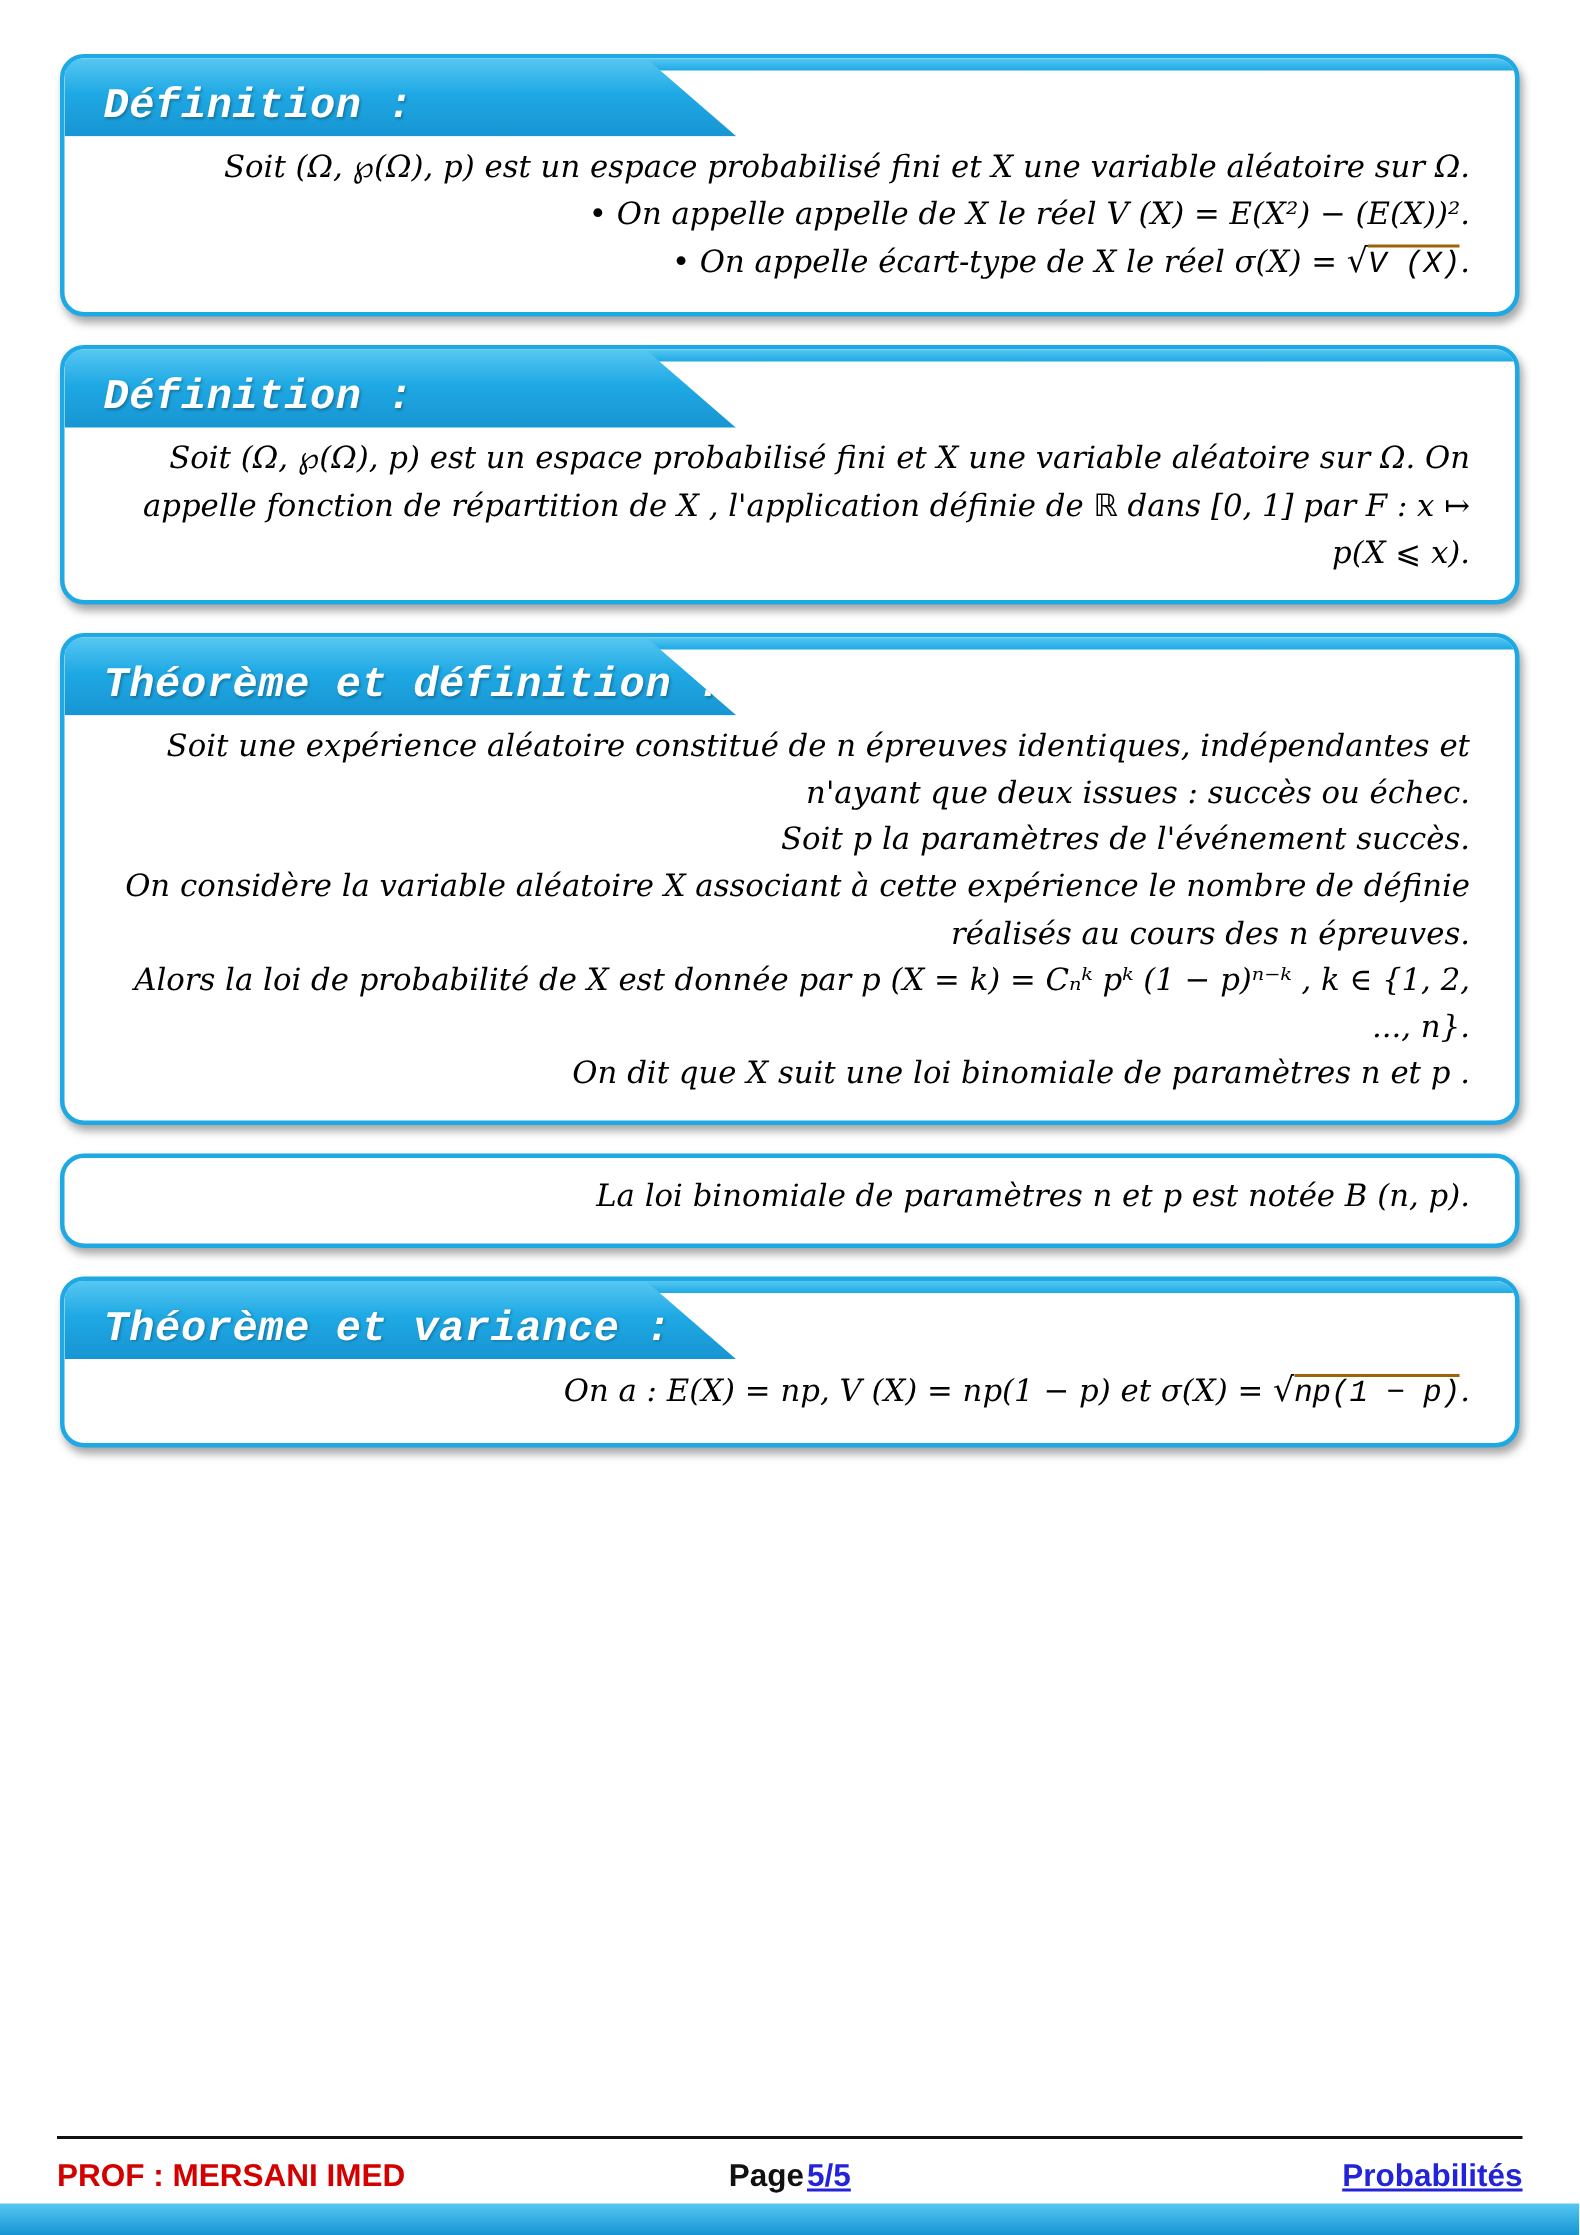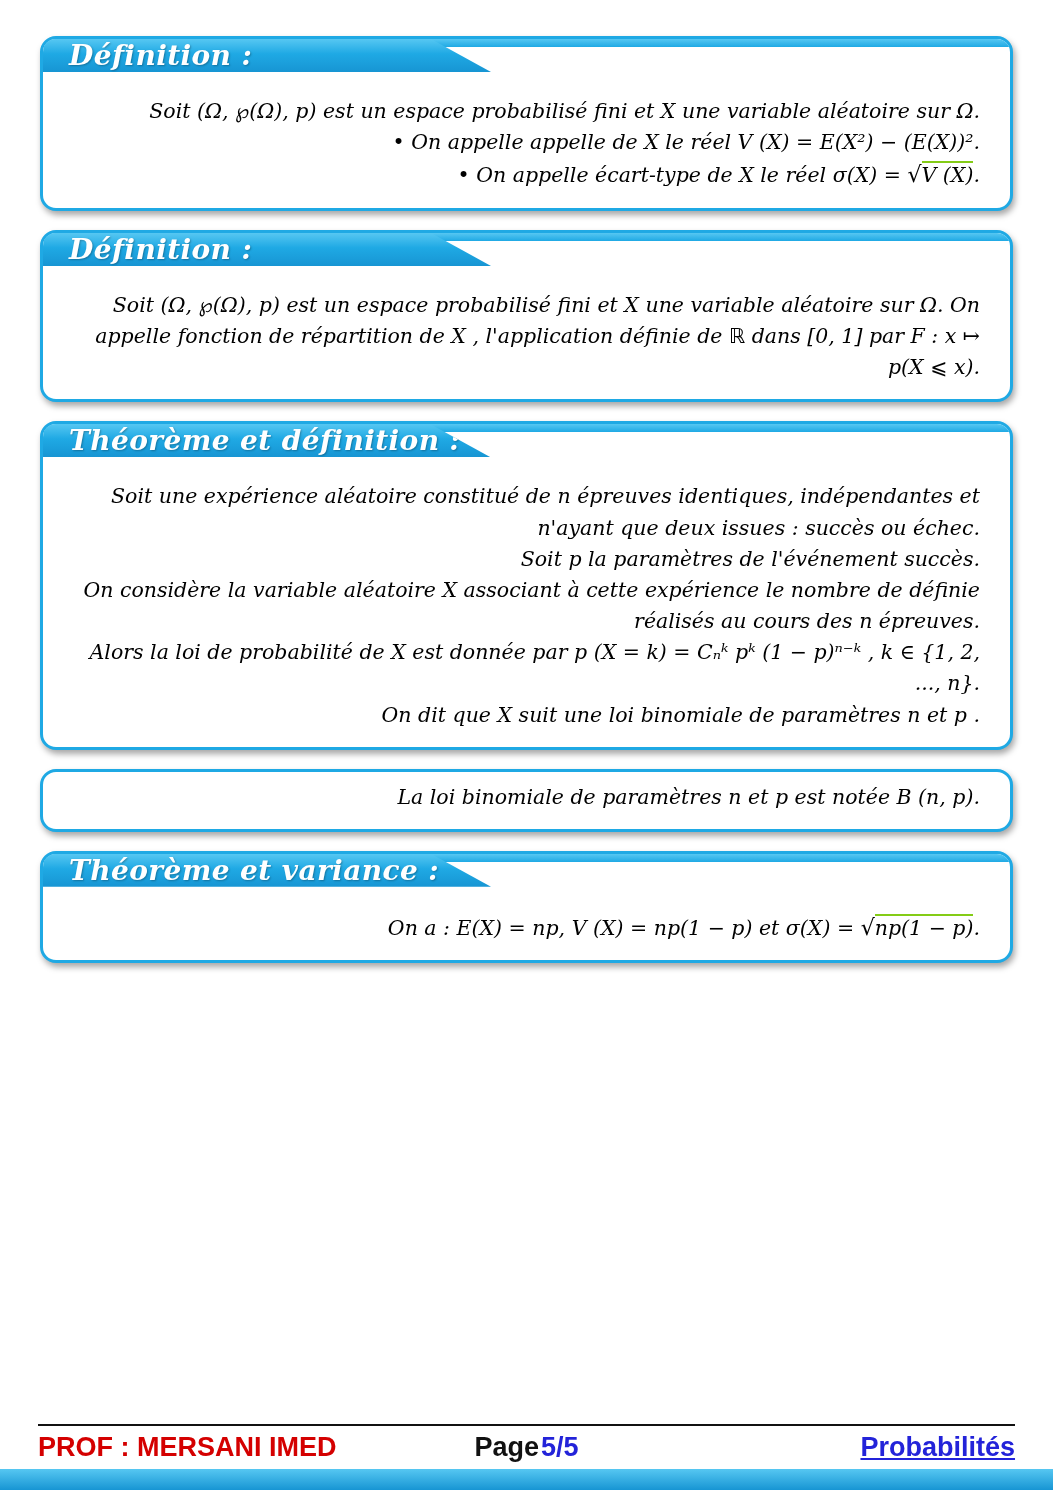--- a/index.html
+++ b/index.html
@@ -23,49 +23,49 @@
     border-radius:16px;
     box-shadow:2px 4px 6px rgba(0,0,0,.35);
     margin-bottom:19px;
     overflow:hidden;
     background:#fff;
   }
   .box-header{position:relative;height:47px;}
   .strip{position:absolute;top:0;left:0;right:0;height:8px;
     background:linear-gradient(var(--accent-light),var(--accent));}
   .tab{
-    position:absolute;top:0;left:0;width:448px;height:33px;
+    position:absolute;top:0;left:0;width:448px;height:52px;
     background:linear-gradient(180deg,var(--accent-light) 0%,var(--accent) 45%,var(--accent-dark) 100%);
     clip-path:polygon(0 0,388px 0,448px 100%,0 100%);
-    display:flex;align-items:flex-start;
-    padding:0 0 4px 26px;box-sizing:border-box;
+    display:flex;align-items:flex-end;
+    padding:0 0 4px 26px;box-sizing:border-box;font-family:Liberation Mono, monospace;
   }
   .box-title{
     color:#fff;font-size:28px;font-style:italic;font-weight:bold;
     letter-spacing:.4px;
     text-shadow:1px 1px 2px rgba(0,0,0,.28);
     white-space:nowrap;
   }
   .box-body{
     padding:10px 30px 16px 24px;
     font-size:20.5px;font-style:italic;line-height:1.52;color:#000;text-align:right;
   }
   .line{margin:0;}
   .sqrt-sign{font-style:normal;font-size:1.08em;}
-  .radicand{border-top:2px solid #84cc16;white-space:nowrap;}
+  .radicand{border-top:2px solid #a16207;white-space:nowrap;font-family:Liberation Mono, monospace;}
   .footer-rule{position:absolute;left:38px;right:38px;bottom:64px;height:2px;background:#111;}
   .footer{
     position:absolute;left:38px;right:38px;bottom:27px;
     display:flex;align-items:flex-end;
     font-family:"Liberation Sans","DejaVu Sans",sans-serif;
-    font-weight:bold;font-size:27px;
+    font-weight:bold;font-size:21px;
   }
   .footer-left{flex:1;color:var(--footer-red);}
   .footer-center{flex:1;text-align:center;color:#111;}
-  .page-number{color:var(--footer-blue);margin-left:2px;}
+  .page-number{color:var(--footer-blue);margin-left:2px;text-decoration:underline;}
   .footer-right{flex:1;text-align:right;color:var(--footer-blue);text-decoration:underline;}
   .bottom-bar{position:absolute;left:0;right:0;bottom:0;height:21px;
     background:linear-gradient(var(--accent-light),var(--accent-dark));}
 </style>
 </head>
 <body>
 
 <div class="page">
   <div class="content">
 

